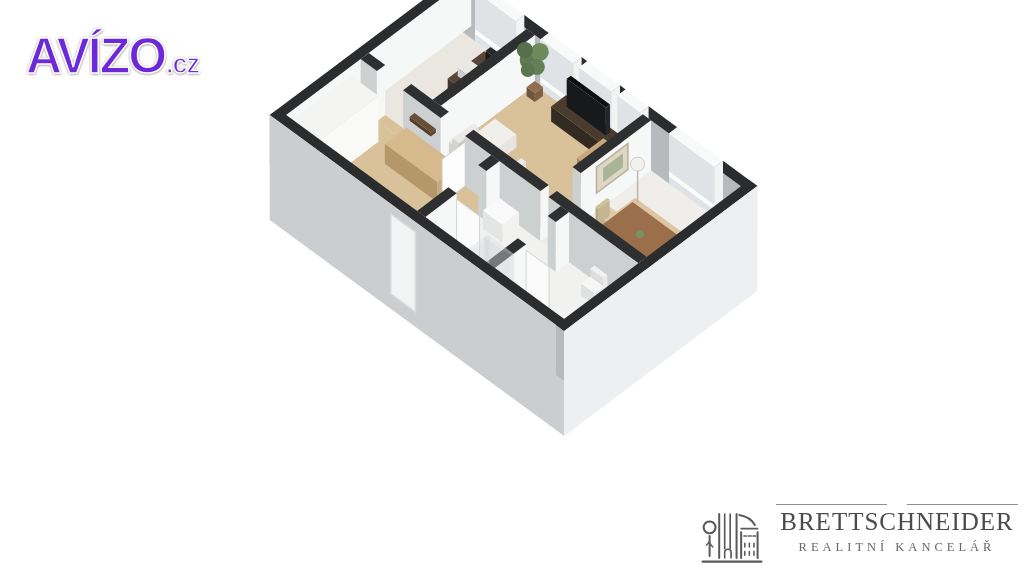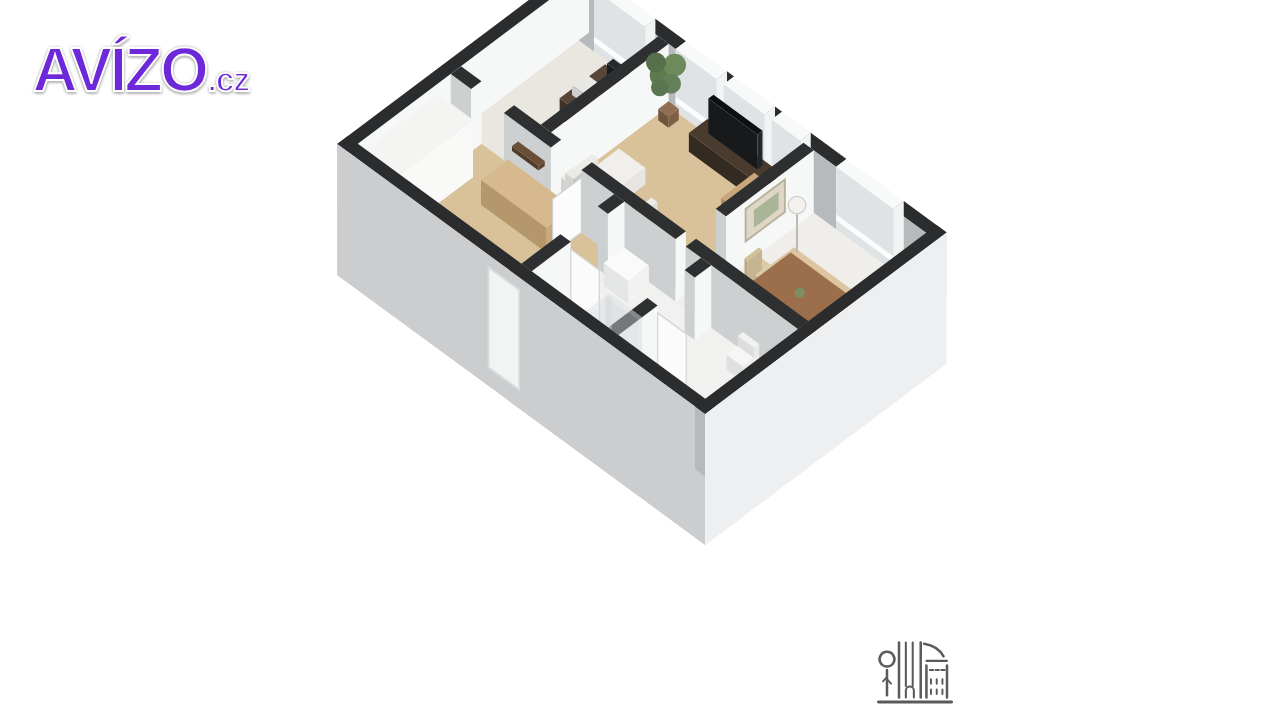--- a/index.html
+++ b/index.html
@@ -260,15 +260,23 @@
 
       <path d="M43,13 q12,2 17,11"></path>
       <path d="M45,28 L63,28" stroke-width="1.8"></path>
 
       <path d="M45,32 L45,60 M63,32 L63,60"></path>
       <path d="M48,36 h3 M53,36 h3 M58,36 h3" stroke-width="1.7"></path>
       <path d="M49,44 v4 M54,44 v4 M59,44 v4 M49,53 v4 M54,53 v4 M59,53 v4" stroke-width="1.7"></path>
 
       <path d="M3,64 L67,64" stroke-width="2.6"></path>
     </svg>
+    <div class="brett-text">
+      <div class="brett-over">
+          <span></span>
+          <span></span>
+        </div>
+      <div class="brett-name">BRETTSCHNEIDER</div>
+      <div class="brett-sub">REALITNÍ KANCELÁŘ</div>
+    </div>
   </div>
 
 </div>
 
 </body></html>

